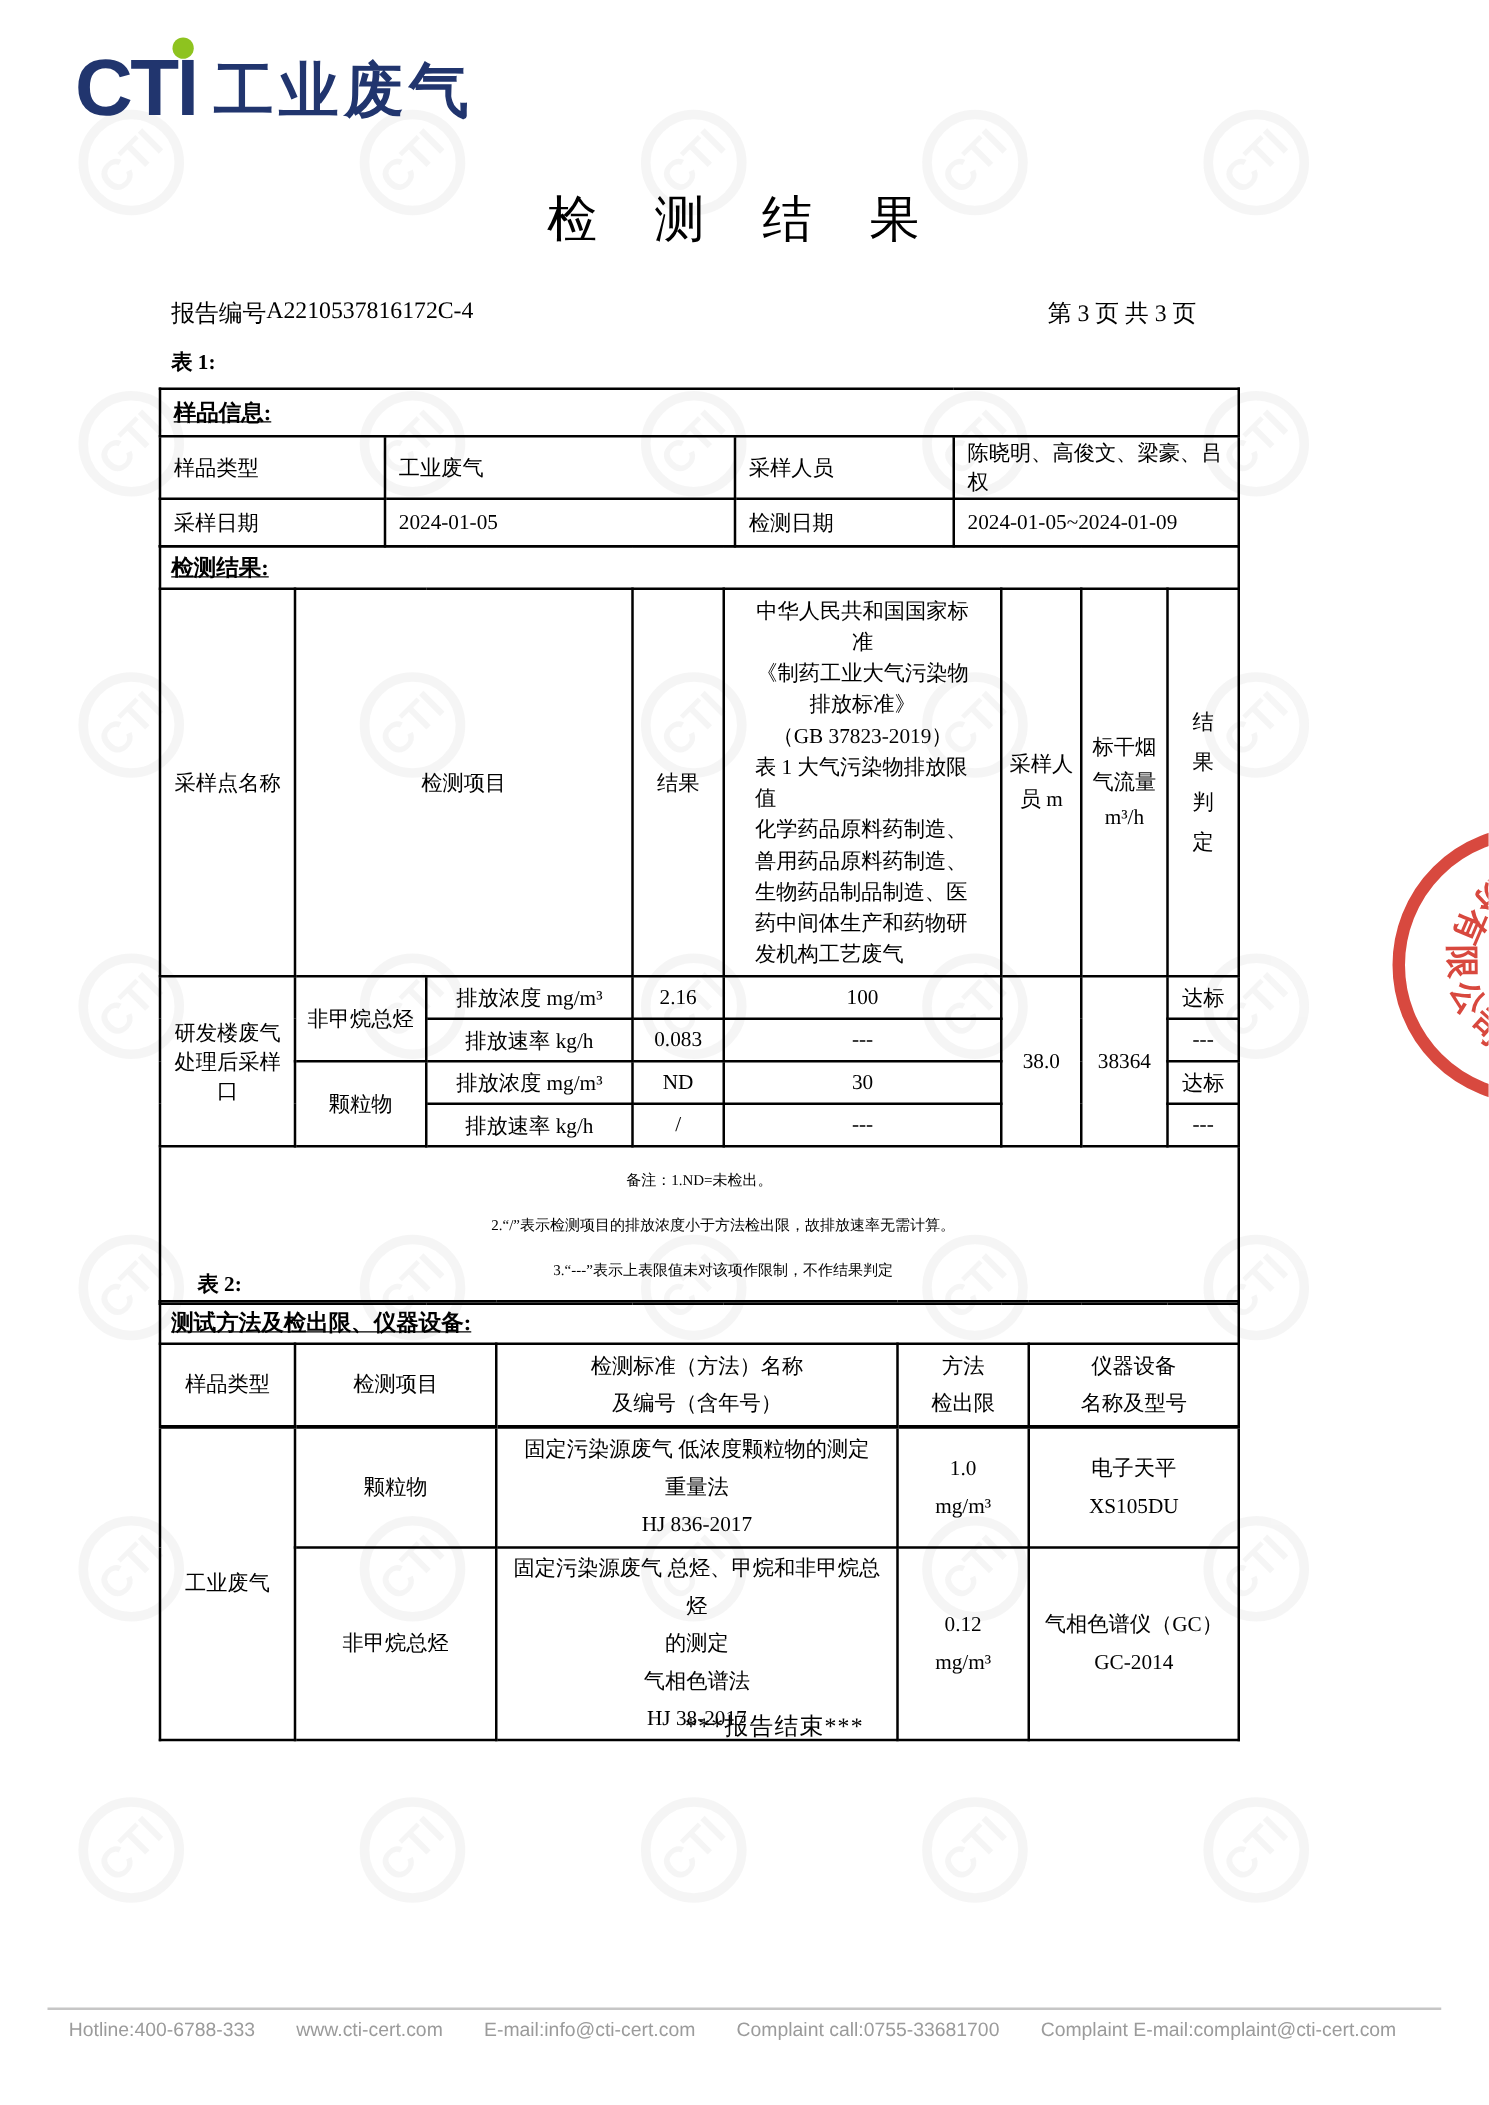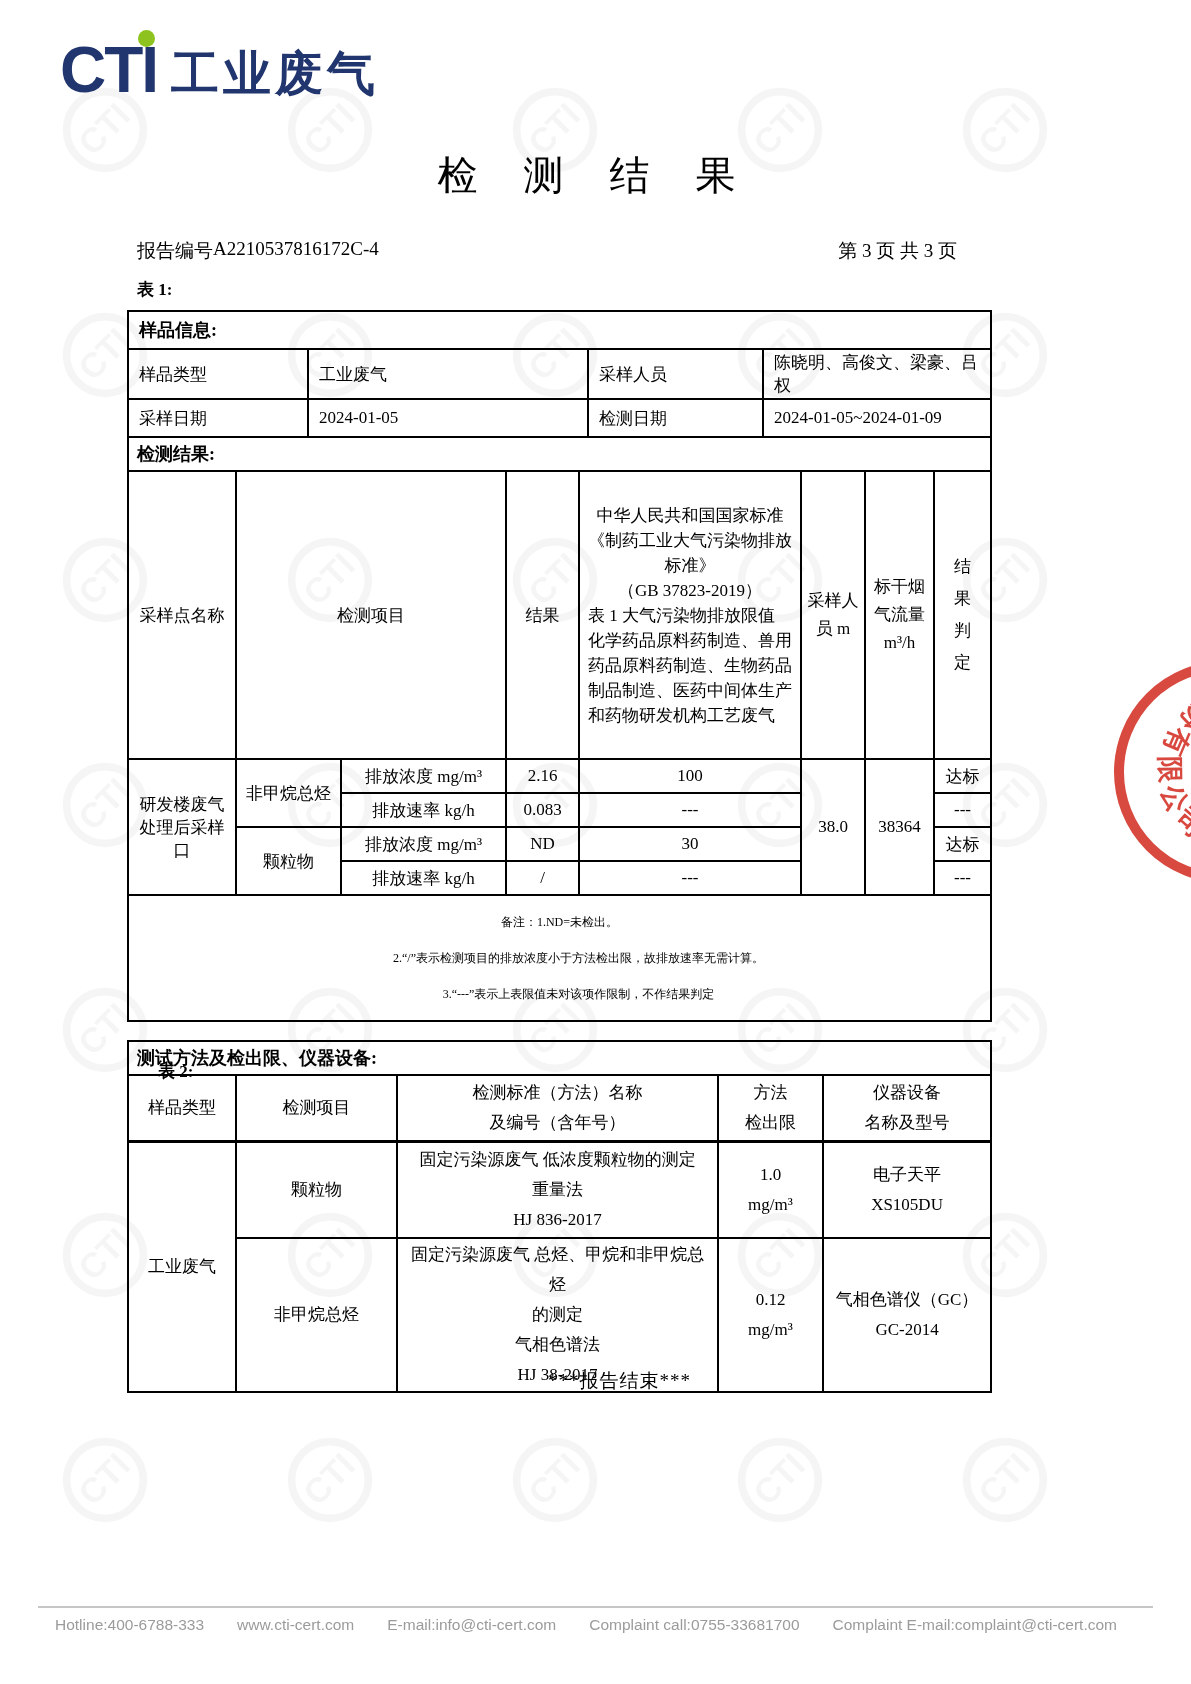--- a/index.html
+++ b/index.html
@@ -25,32 +25,32 @@
   
   .doc-title{position:absolute;left:0;top:148px;width:100%;text-align:center;
     font-size:40px;letter-spacing:18px;font-weight:400;}
   
   .meta-row{position:absolute;left:137px;top:238px;width:820px;display:flex;
     justify-content:space-between;font-size:19px;}
   .meta-left{display:flex;}
   
   .tbl-label{position:absolute;font-size:17px;font-weight:bold;}
   .lbl1{left:137px;top:278px;}
-  .lbl2{left:158px;top:1016px;margin-top:44px;}
+  .lbl2{left:158px;top:1016px;}
   
   table{border-collapse:collapse;table-layout:fixed;background:transparent;}
   td{border:2px solid #000;font-size:17px;padding:1px 6px;text-align:center;vertical-align:middle;
      overflow:hidden;word-break:break-all;}
-  td.sec{font-weight:bold;text-align:left;font-size:18px;padding-left:8px;height:30px;}
+  td.sec{font-weight:bold;text-align:left;font-size:18px;padding-left:8px;height:30px;text-decoration:underline;}
   
   .t1-wrap{position:absolute;left:127px;top:310px;width:863px;}
   .t1-info td{height:34px;text-align:left;padding-left:10px;}
   .t1-res .hdr-row td{height:278px;}
   .t1-res .data-row td{height:30px;}
-  .std-cell{padding:4px 8px;line-height:25px;text-align:left;}
+  .std-cell{padding:4px 24px;line-height:25px;text-align:left;}
   .std-line{display:block;}
   .std-line.c{text-align:center;}
   .vhead{line-height:28px;padding:0 4px;}
   .vhead.one{padding:0 17px;line-height:32px;}
   .notes-cell{text-align:center;padding:8px 10px;line-height:36px;font-size:12px;}
   .note-ind{padding-left:38px;}
   
   .t2-wrap{position:absolute;left:127px;top:1040px;width:863px;}
   .t2 .hdr td{height:62px;line-height:30px;border-bottom:3px solid #000;}
   .t2 .r1 td{height:92px;line-height:30px;}

